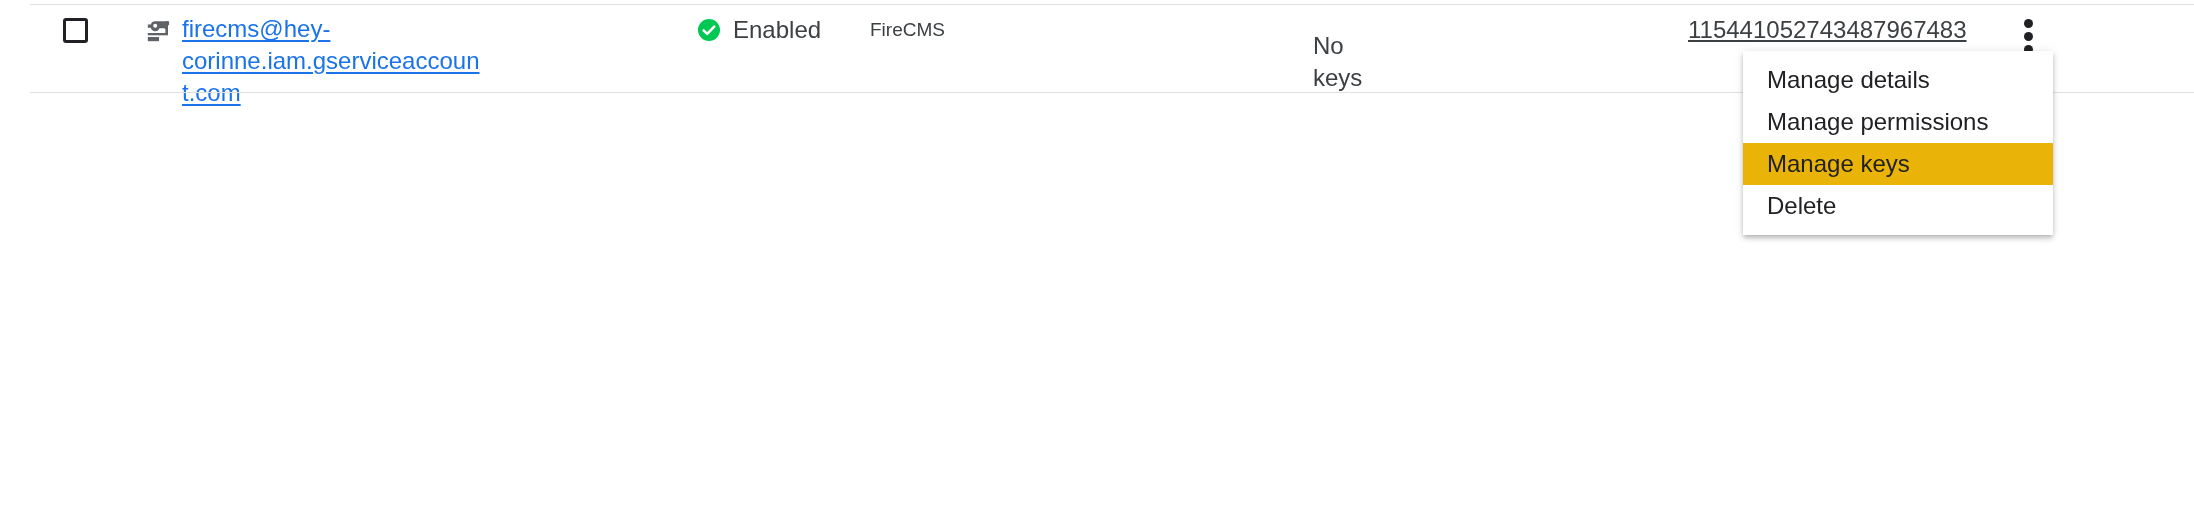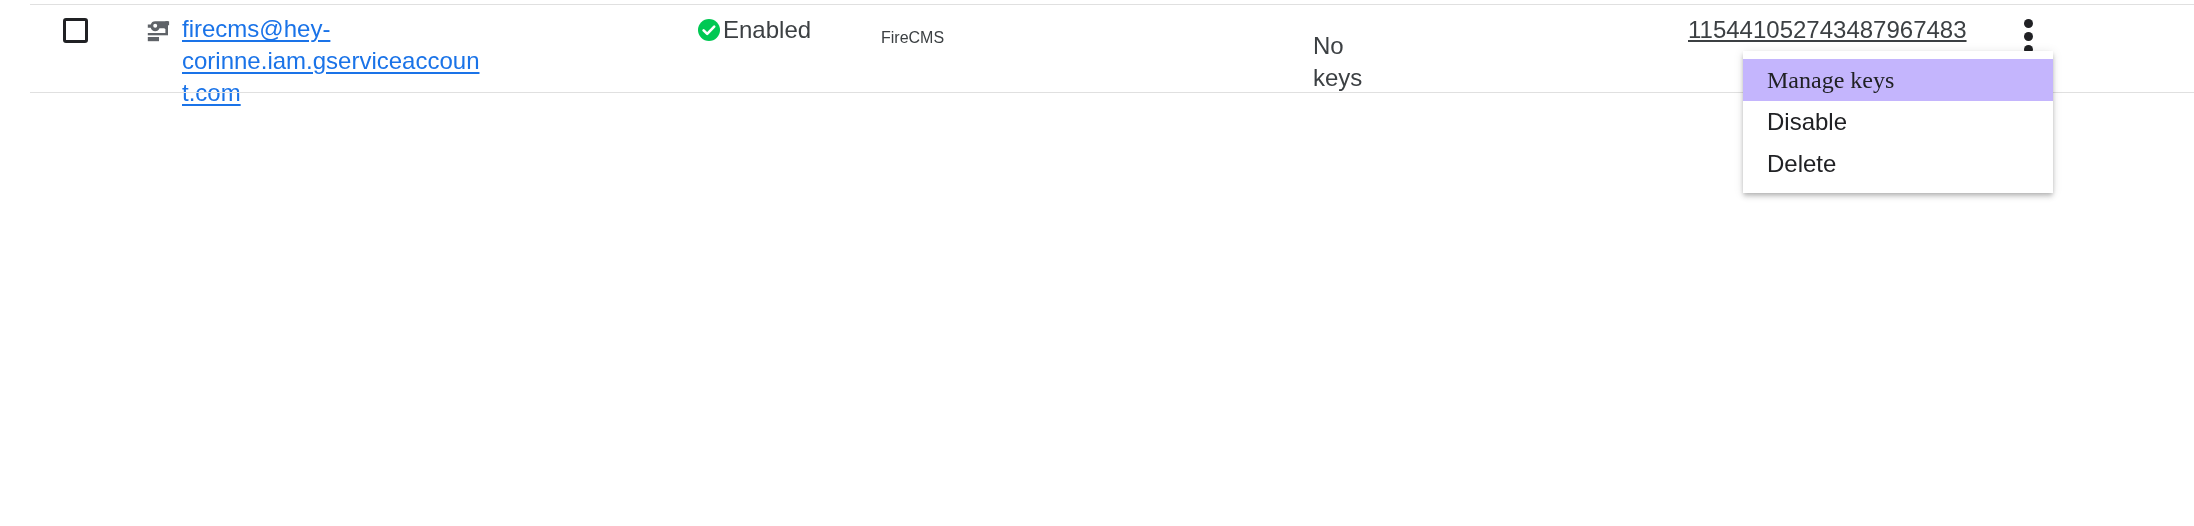--- a/index.html
+++ b/index.html
@@ -83,44 +83,43 @@
     display: inline;
   }
 
   
   .status-cell {
     position: absolute;
     left: 697px;
     top: 10px;
     display: flex;
     align-items: center;
-    gap: 0px;
+    gap: 10px;
   }
   .check-circle {
     width: 24px;
     height: 24px;
     flex: 0 0 auto;
     margin-right: 2px;
   }
   .status-text {
     font-size: 24px;
     line-height: 30px;
     color: #3c4043;
     white-space: nowrap;
   }
 
   .name-cell {
     position: absolute;
     left: 870px;
-    top: 18px;
-    font-size: 16px;
+    top: 10px;
+    font-size: 19px;
     line-height: 30px;
     color: #3c4043;
     white-space: nowrap;
-    margin-left: 11px;
   }
 
   .keys-cell {
     position: absolute;
     left: 1313px;
     top: 8px;
     width: 60px;
     font-size: 24px;
     line-height: 32px;
     color: #3c4043;
@@ -177,22 +176,21 @@
     height: 42px;
     line-height: 42px;
     padding: 0 24px;
     font-size: 24px;
     color: #202124;
     white-space: nowrap;
     cursor: pointer;
     box-sizing: border-box;
   }
   .menu-item.highlighted {
-    background: #c4b5fd;
-    font-family: Liberation Serif, serif;
+    background: #eab308;
   }
 </style>
 </head>
 <body>
 
 <div class="table">
 
   <div class="rule top"></div>
 
   <div class="row">
@@ -234,18 +232,19 @@
       <span class="dot"></span>
       <span class="dot"></span>
       <span class="dot"></span>
     </div>
 
   </div>
 
   <div class="rule bottom"></div>
 
   <div class="menu">
+    <div class="menu-item">Manage details</div>
+    <div class="menu-item">Manage permissions</div>
     <div class="menu-item highlighted">Manage keys</div>
-    <div class="menu-item">Disable</div>
     <div class="menu-item">Delete</div>
   </div>
 
 </div>
 
 </body></html>

